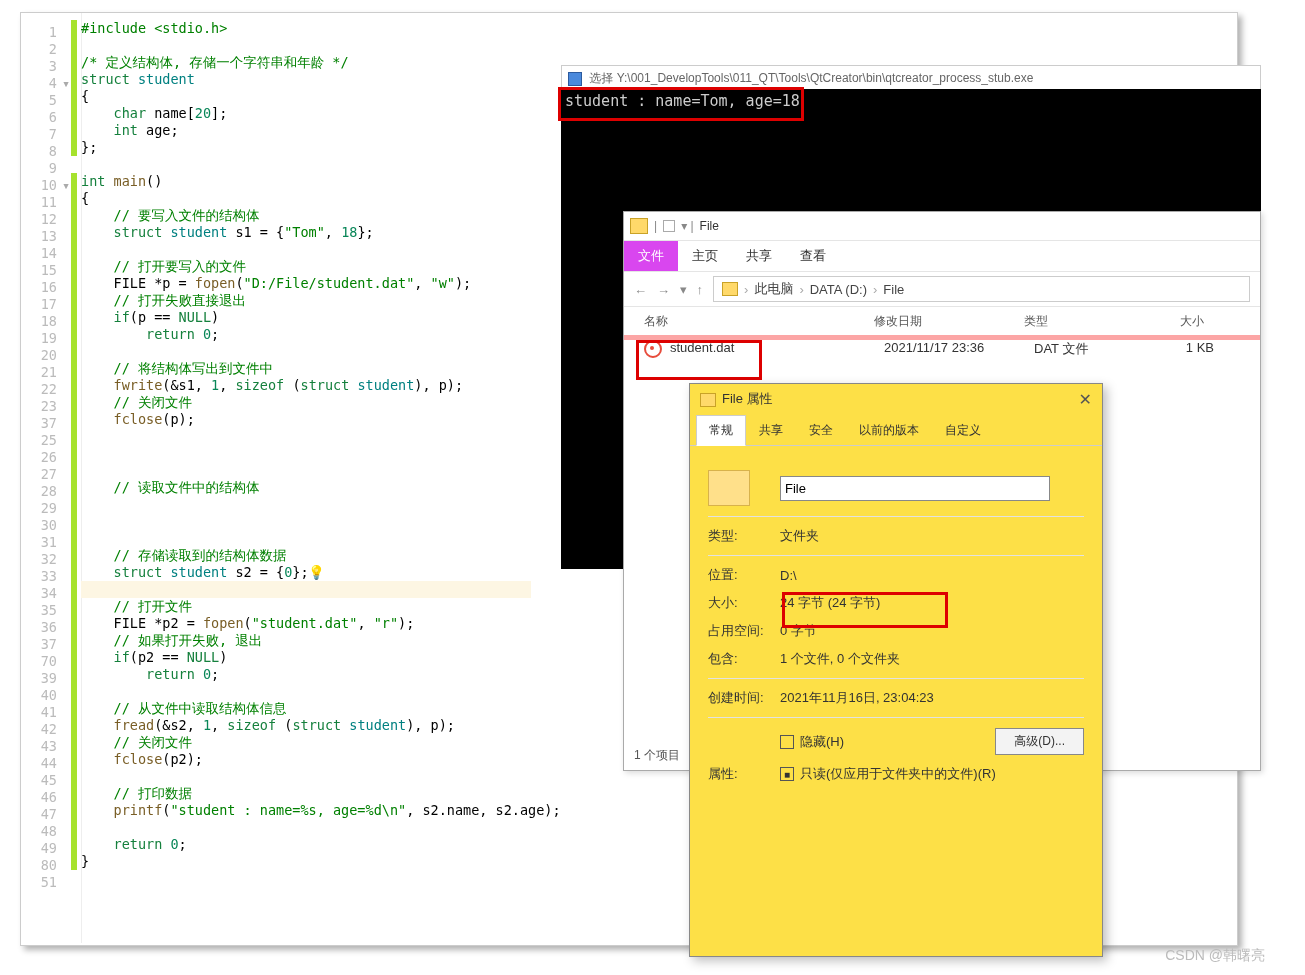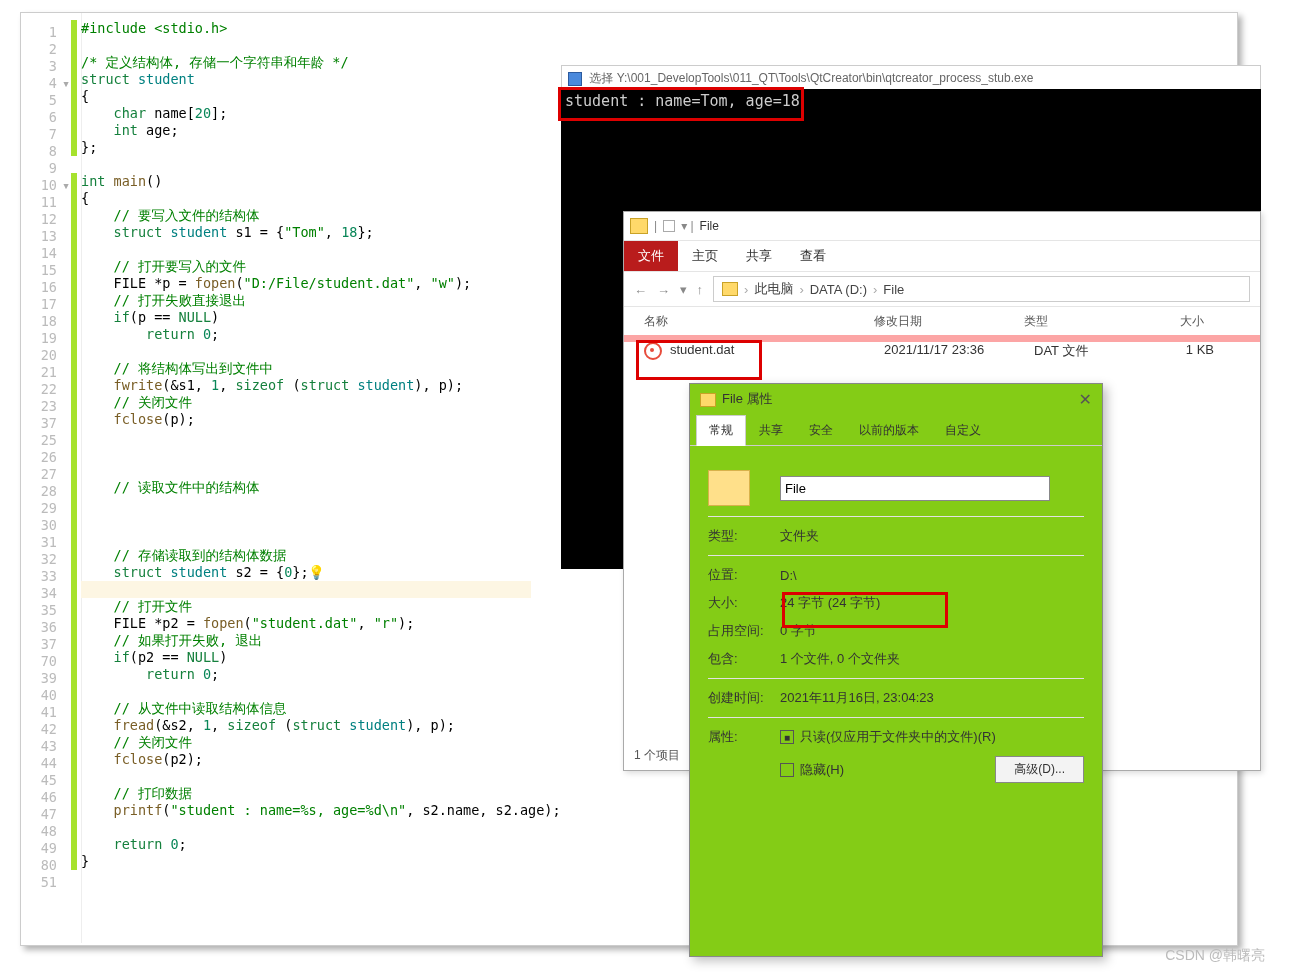--- a/index.html
+++ b/index.html
@@ -29,33 +29,33 @@
 .console-icon{display:inline-block;width:12px;height:12px;background:#4a89dc;margin-right:4px;border:1px solid #2c5a9e;vertical-align:middle;}
 .console{position:absolute;left:540px;top:76px;width:700px;height:480px;background:#000;color:#ccc;font-family:"SimSun",monospace;font-size:15px;}
 .console-line{padding:3px 4px;}
 .console-hl{position:absolute;border:3px solid #d00;pointer-events:none;}
 
 .explorer{position:absolute;left:602px;top:198px;width:636px;height:558px;background:#fff;border:1px solid #aaa;box-shadow:2px 2px 6px rgba(0,0,0,0.15);}
 .exp-title{height:28px;border-bottom:1px solid #e5e5e5;display:flex;align-items:center;padding:0 6px;font-size:12px;gap:6px;}
 .exp-folder-ico{width:16px;height:14px;background:#ffd96a;border:1px solid #c9a227;}
 .exp-tab-row{height:30px;display:flex;align-items:stretch;border-bottom:1px solid #e5e5e5;font-size:13px;}
 .exp-tab{padding:6px 14px;cursor:default;}
-.exp-tab.active{background:#b91c1c;color:#fff;text-align:right;}
+.exp-tab.active{background:#d946ef;color:#fff;text-align:right;}
 .exp-addr{height:34px;display:flex;align-items:center;padding:0 10px;border-bottom:1px solid #e5e5e5;font-size:13px;gap:10px;color:#444;}
 .exp-arr{color:#888;}
 .exp-addr .sep{color:#aaa;}
-.exp-hdr{display:flex;height:28px;align-items:center;padding:0 20px;color:#555;font-size:12px;border-bottom:7px solid #fca5a5;}
+.exp-hdr{display:flex;height:28px;align-items:center;padding:0 20px;color:#555;font-size:12px;border-bottom:5px solid #fca5a5;}
 .col-name{width:230px;} .col-date{width:150px;} .col-type{width:100px;} .col-size{width:80px;text-align:right;}
 .exp-row{display:flex;height:30px;padding:0 20px;font-size:13px;color:#333;}
 .exp-row .ico{width:14px;height:14px;border:2px solid #e74c3c;border-radius:50%;position:relative;margin-right:8px;flex:0 0 14px;}
 .exp-row .ico::after{content:"";position:absolute;left:4px;top:4px;width:4px;height:4px;background:#e74c3c;border-radius:50%;}
 .exp-footer{position:absolute;bottom:6px;left:10px;font-size:12px;color:#555;}
 
 
-.propdlg{position:absolute;left:668px;top:370px;width:412px;height:572px;background:#84cc16;border:1px solid #888;box-shadow:4px 4px 10px rgba(0,0,0,0.25);}
+.propdlg{position:absolute;left:668px;top:370px;width:412px;height:572px;background:#fde047;border:1px solid #888;box-shadow:4px 4px 10px rgba(0,0,0,0.25);}
 .propdlg .titlebar{height:30px;display:flex;align-items:center;padding:0 10px;font-size:13px;justify-content:space-between;}
 .propdlg .tabs{display:flex;border-bottom:1px solid #ccc;padding:0 6px;font-size:12px;}
 .propdlg .ptab{padding:6px 12px;border:1px solid transparent;position:relative;top:1px;cursor:default;}
 .propdlg .ptab.active{border:1px solid #ccc;border-bottom:1px solid #fff;background:#fff;}
 .propdlg .body{padding:14px 18px;font-size:13px;}
 .propdlg .row{display:flex;margin:10px 0;align-items:center;}
 .propdlg .lbl{width:72px;color:#333;}
 .propdlg .val{flex:1;}
 .propdlg hr{border:none;border-top:1px solid #e2e2e2;margin:8px 0;}
 .propdlg .bigico{width:40px;height:34px;background:#ffe08a;border:1px solid #d8b24b;}
@@ -231,37 +231,37 @@
             <div class="lbl">包含:</div>
             <div class="val">1 个文件, 0 个文件夹</div>
           </div>
     <hr>
     <div class="row">
             <div class="lbl">创建时间:</div>
             <div class="val">2021年11月16日, 23:04:23</div>
           </div>
     <hr>
     <div class="row">
-      <div class="lbl">属性:</div>
-      <div class="val">
-        <span class="chk">
-                <span class="chkbox">■</span>
-                <span>只读(仅应用于文件夹中的文件)(R)</span>
-              </span>
-      </div>
-    </div>
-    <div class="row">
       <div class="lbl"></div>
       <div class="val" style="display:flex;justify-content:space-between;align-items:center;">
         <span class="chk">
                 <span class="chkbox"></span>
                 <span>隐藏(H)</span>
               </span>
         <span class="btn">高级(D)...</span>
       </div>
     </div>
+    <div class="row">
+      <div class="lbl">属性:</div>
+      <div class="val">
+        <span class="chk">
+                <span class="chkbox">■</span>
+                <span>只读(仅应用于文件夹中的文件)(R)</span>
+              </span>
+      </div>
+    </div>
   </div>
   <div class="redbox" style="left:92px;top:208px;width:160px;height:30px;"></div>
 </div>
 
 </div>
 <div class="watermark">CSDN @韩曙亮</div>
 </div>
 
 </body></html>

